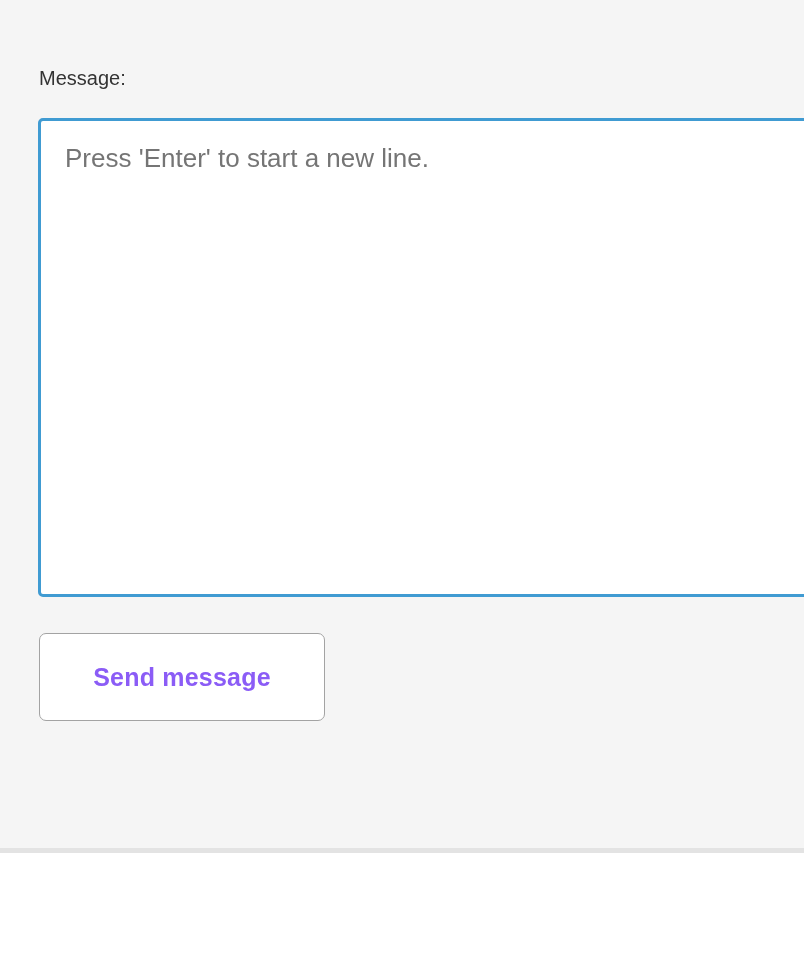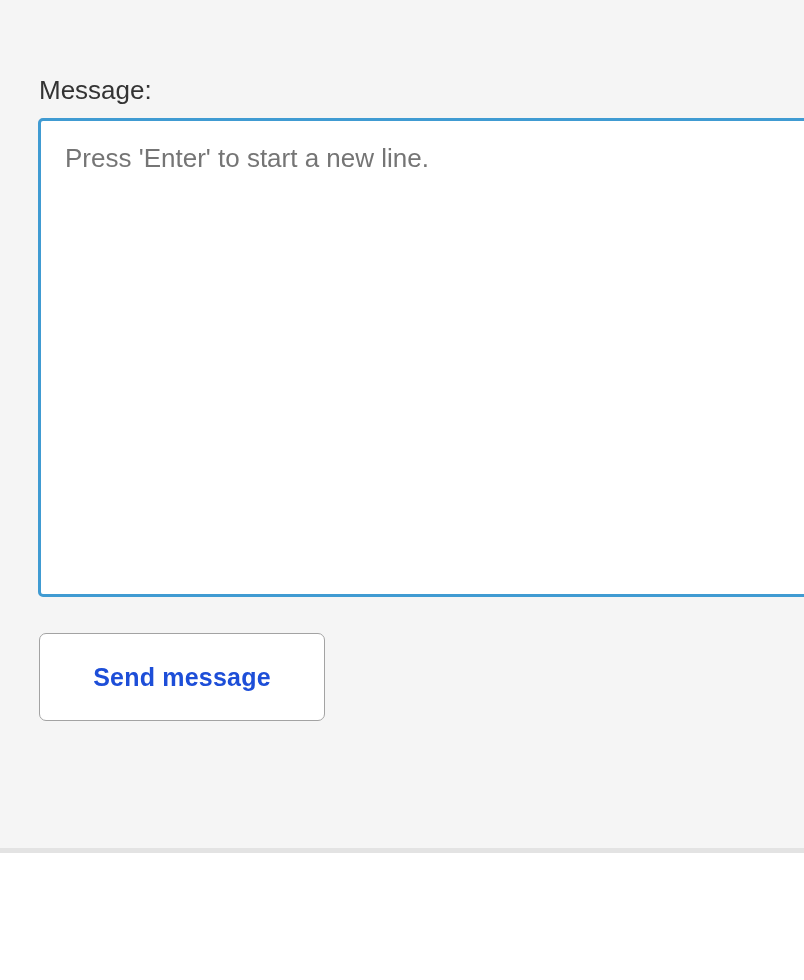--- a/index.html
+++ b/index.html
@@ -48,22 +48,22 @@
     top: 853px;
     width: 804px;
     height: 127px;
     background: #ffffff;
   }
 
   
   .message-label {
     position: absolute;
     left: 39px;
-    top: 74px;
-    font-size: 26px;
+    top: 62px;
+    font-size: 20px;
     line-height: 32px;
     color: #333333;
     letter-spacing: 0px;
     white-space: nowrap;
   }
 
   
   .message-textarea {
     position: absolute;
     left: 38px;
@@ -94,21 +94,21 @@
     top: 633px;
     width: 286px;
     height: 88px;
     box-sizing: border-box;
     background: #ffffff;
     border: 1px solid #a3a3a3;
     border-radius: 7px;
     font-family: "Liberation Sans", sans-serif;
     font-size: 25px;
     font-weight: bold;
-    color: #1d4ed8;
+    color: #8b5cf6;
     letter-spacing: 0.2px;
     cursor: pointer;
     padding: 0;
   }
 </style>
 </head>
 <body>
 
 <div id="app">
 

